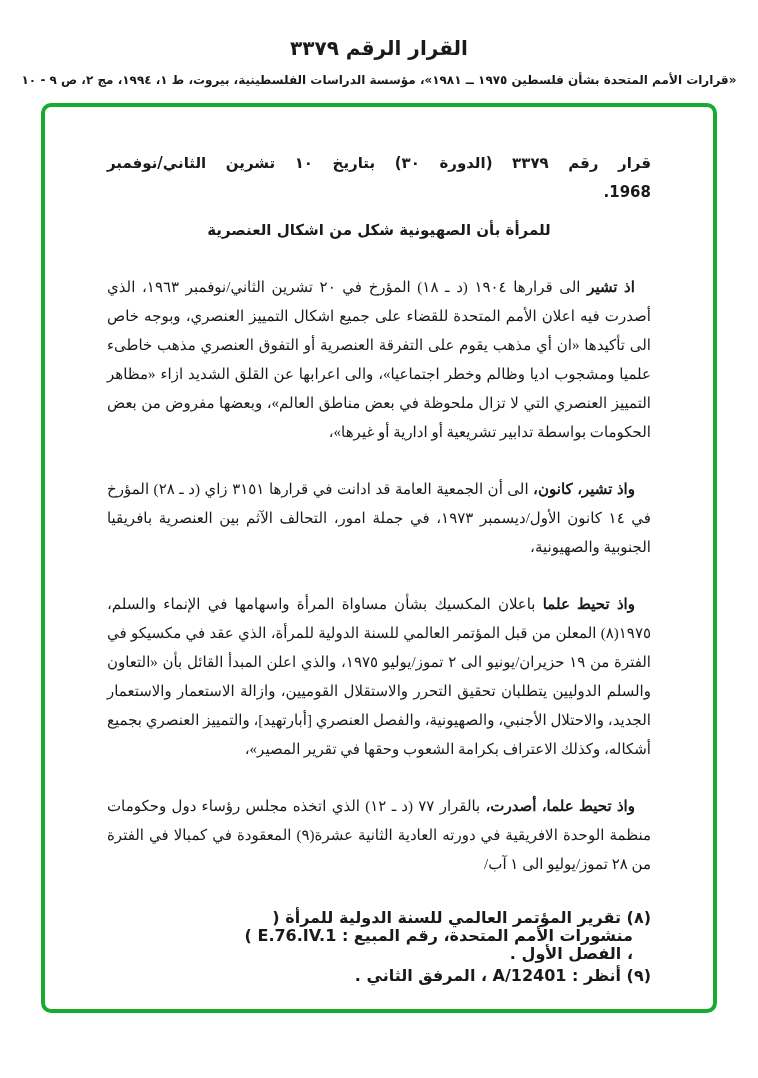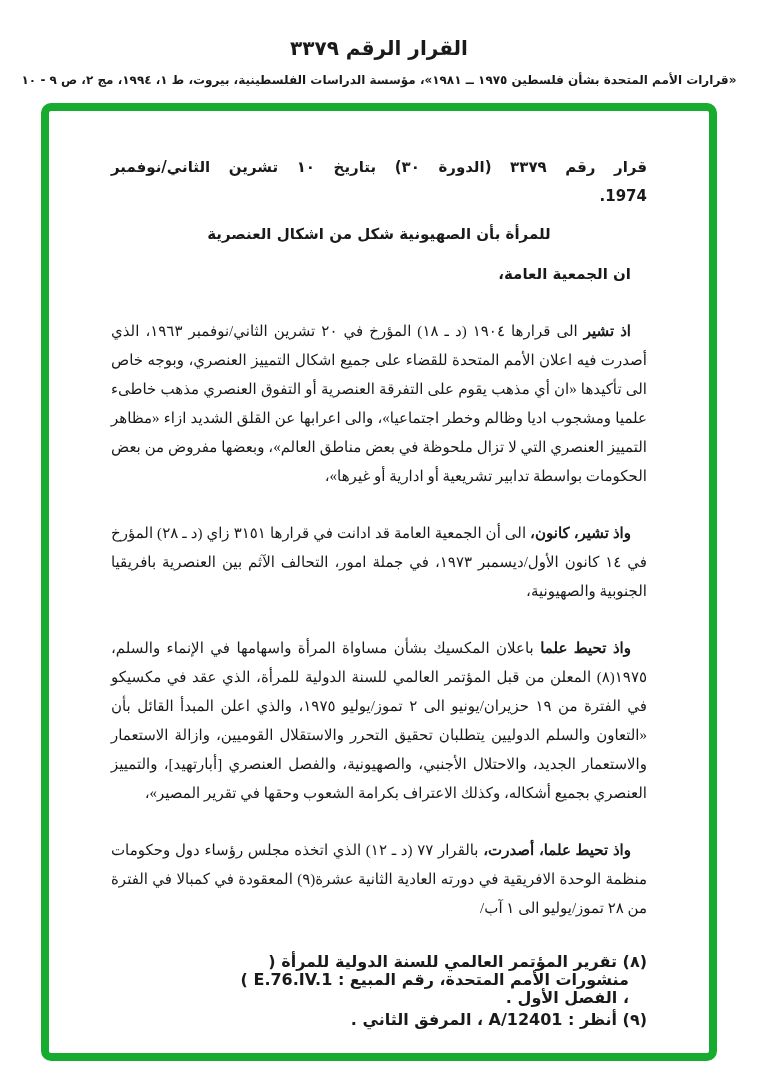--- a/index.html
+++ b/index.html
@@ -19,21 +19,21 @@
   }
   .source-line {
     margin-top: 13px;
     font-size: 12px; font-weight: 700;
     white-space: nowrap;
   }
 
   .frame {
     width: 676px; min-height: 892px;
     margin: 16px auto 0;
-    border: 8px solid #3b82f6;
+    border: 4px solid #3b82f6;
     border-radius: 10px;
     padding: 42px 62px 24px;
     direction: rtl;
   }
 
   .doc { font-size: 15px; line-height: 29px; text-align: justify; }
 
   .doc-heading { font-weight: 700; font-size: 15px; line-height: 29px; }
   .h-line1 { display: block; text-align: justify; text-align-last: justify; -moz-text-align-last: justify; }
   .h-line2 { display: block; text-align: right; }
@@ -62,26 +62,25 @@
   <header class="page-header">
     <h1 class="page-title">القرار الرقم ٣٣٧٩</h1>
     <div class="source-line">«قرارات الأمم المتحدة بشأن فلسطين ١٩٧٥ ــ ١٩٨١»، مؤسسة الدراسات الفلسطينية، بيروت، ط ١، ١٩٩٤، مج ٢، ص ٩ - ١٠</div>
   </header>
 
   <div class="frame" style="border-color: rgb(23, 172, 47);">
     <div class="doc">
 
       <p class="doc-heading">
         <span class="h-line1">قرار رقم ٣٣٧٩ (الدورة ٣٠) بتاريخ ١٠ تشرين الثاني/نوفمبر</span>
-        <span class="h-line2">1974.</span>
+        <span class="h-line2">1968.</span>
       </p>
 
       <p class="doc-subject">للمرأة بأن الصهيونية شكل من اشكال العنصرية</p>
 
-      <p class="doc-opening">ان الجمعية العامة،</p>
 
       <div>
           <p class="para"><strong class="lead">اذ تشير</strong> الى قرارها ١٩٠٤ (د ـ ١٨) المؤرخ في ٢٠ تشرين الثاني/نوفمبر ١٩٦٣، الذي أصدرت فيه اعلان الأمم المتحدة للقضاء على جميع اشكال التمييز العنصري، وبوجه خاص الى تأكيدها «ان أي مذهب يقوم على التفرقة العنصرية أو التفوق العنصري مذهب خاطىء علميا ومشجوب اديا وظالم وخطر اجتماعيا»، والى اعرابها عن القلق الشديد ازاء «مظاهر التمييز العنصري التي لا تزال ملحوظة في بعض مناطق العالم»، وبعضها مفروض من بعض الحكومات بواسطة تدابير تشريعية أو ادارية أو غيرها»،</p>
           <p class="para"><strong class="lead">واذ تشير، كانون،</strong> الى أن الجمعية العامة قد ادانت في قرارها ٣١٥١ زاي (د ـ ٢٨) المؤرخ في ١٤ كانون الأول/ديسمبر ١٩٧٣، في جملة امور، التحالف الآثم بين العنصرية بافريقيا الجنوبية والصهيونية،</p>
           <p class="para"><strong class="lead">واذ تحيط علما</strong> باعلان المكسيك بشأن مساواة المرأة واسهامها في الإنماء والسلم، ١٩٧٥(٨) المعلن من قبل المؤتمر العالمي للسنة الدولية للمرأة، الذي عقد في مكسيكو في الفترة من ١٩ حزيران/يونيو الى ٢ تموز/يوليو ١٩٧٥، والذي اعلن المبدأ القائل بأن «التعاون والسلم الدوليين يتطلبان تحقيق التحرر والاستقلال القوميين، وازالة الاستعمار والاستعمار الجديد، والاحتلال الأجنبي، والصهيونية، والفصل العنصري [أبارتهيد]، والتمييز العنصري بجميع أشكاله، وكذلك الاعتراف بكرامة الشعوب وحقها في تقرير المصير»،</p>
           <p class="para"><strong class="lead">واذ تحيط علما، أصدرت،</strong> بالقرار ٧٧ (د ـ ١٢) الذي اتخذه مجلس رؤساء دول وحكومات منظمة الوحدة الافريقية في دورته العادية الثانية عشرة(٩) المعقودة في كمبالا في الفترة من ٢٨ تموز/يوليو الى ١ آب/</p>
         </div>
 
       <div class="footnotes">
           <p class="footnote"><span class="fn-num">(٨)</span><span> تقرير المؤتمر العالمي للسنة الدولية للمرأة ( منشورات الأمم المتحدة، رقم المبيع : E.76.IV.1 ) ، الفصل الأول .</span></p>

